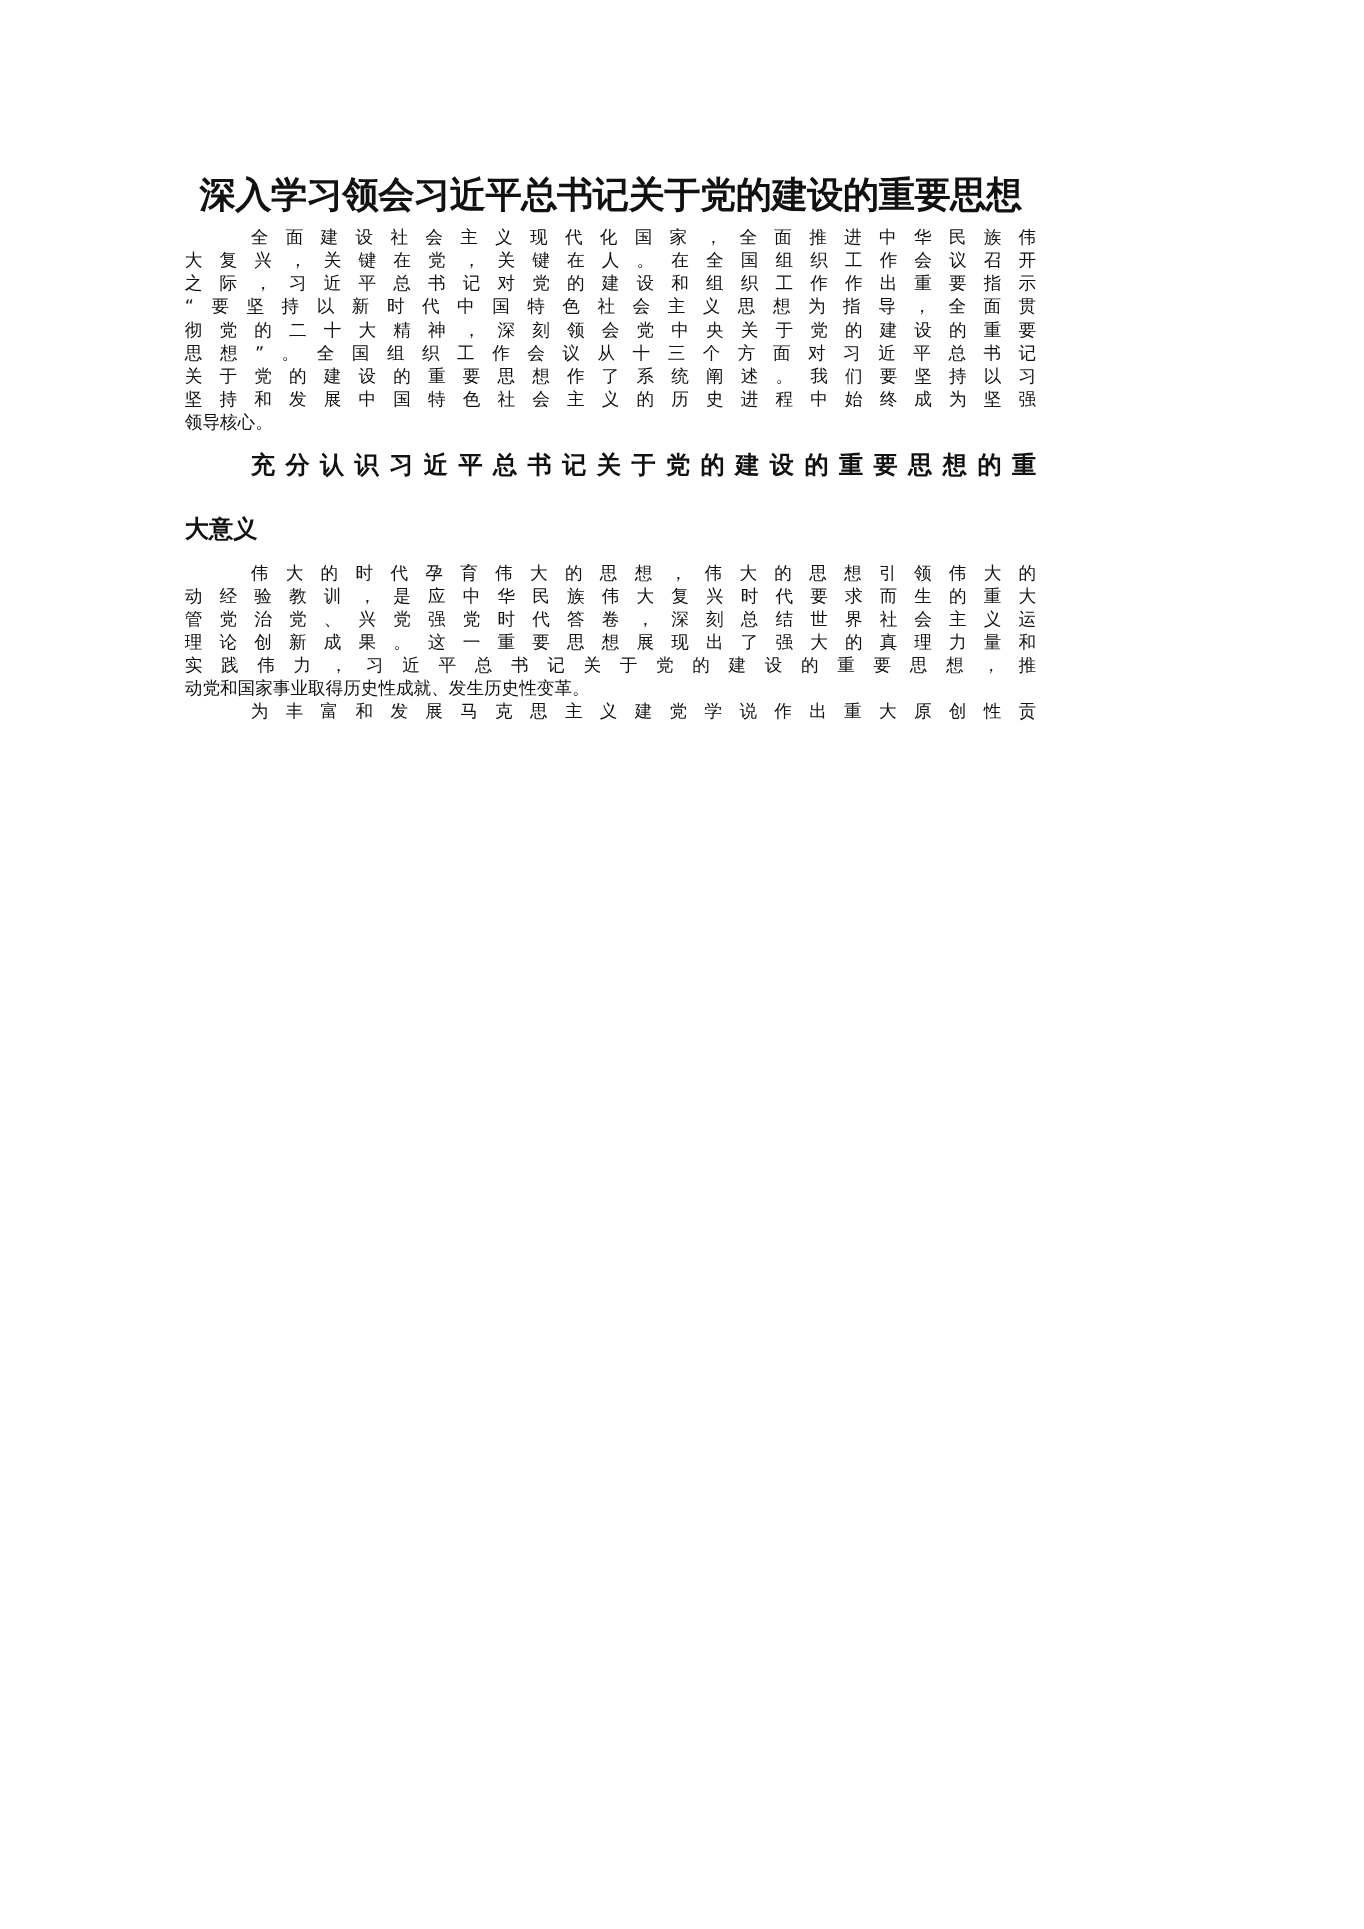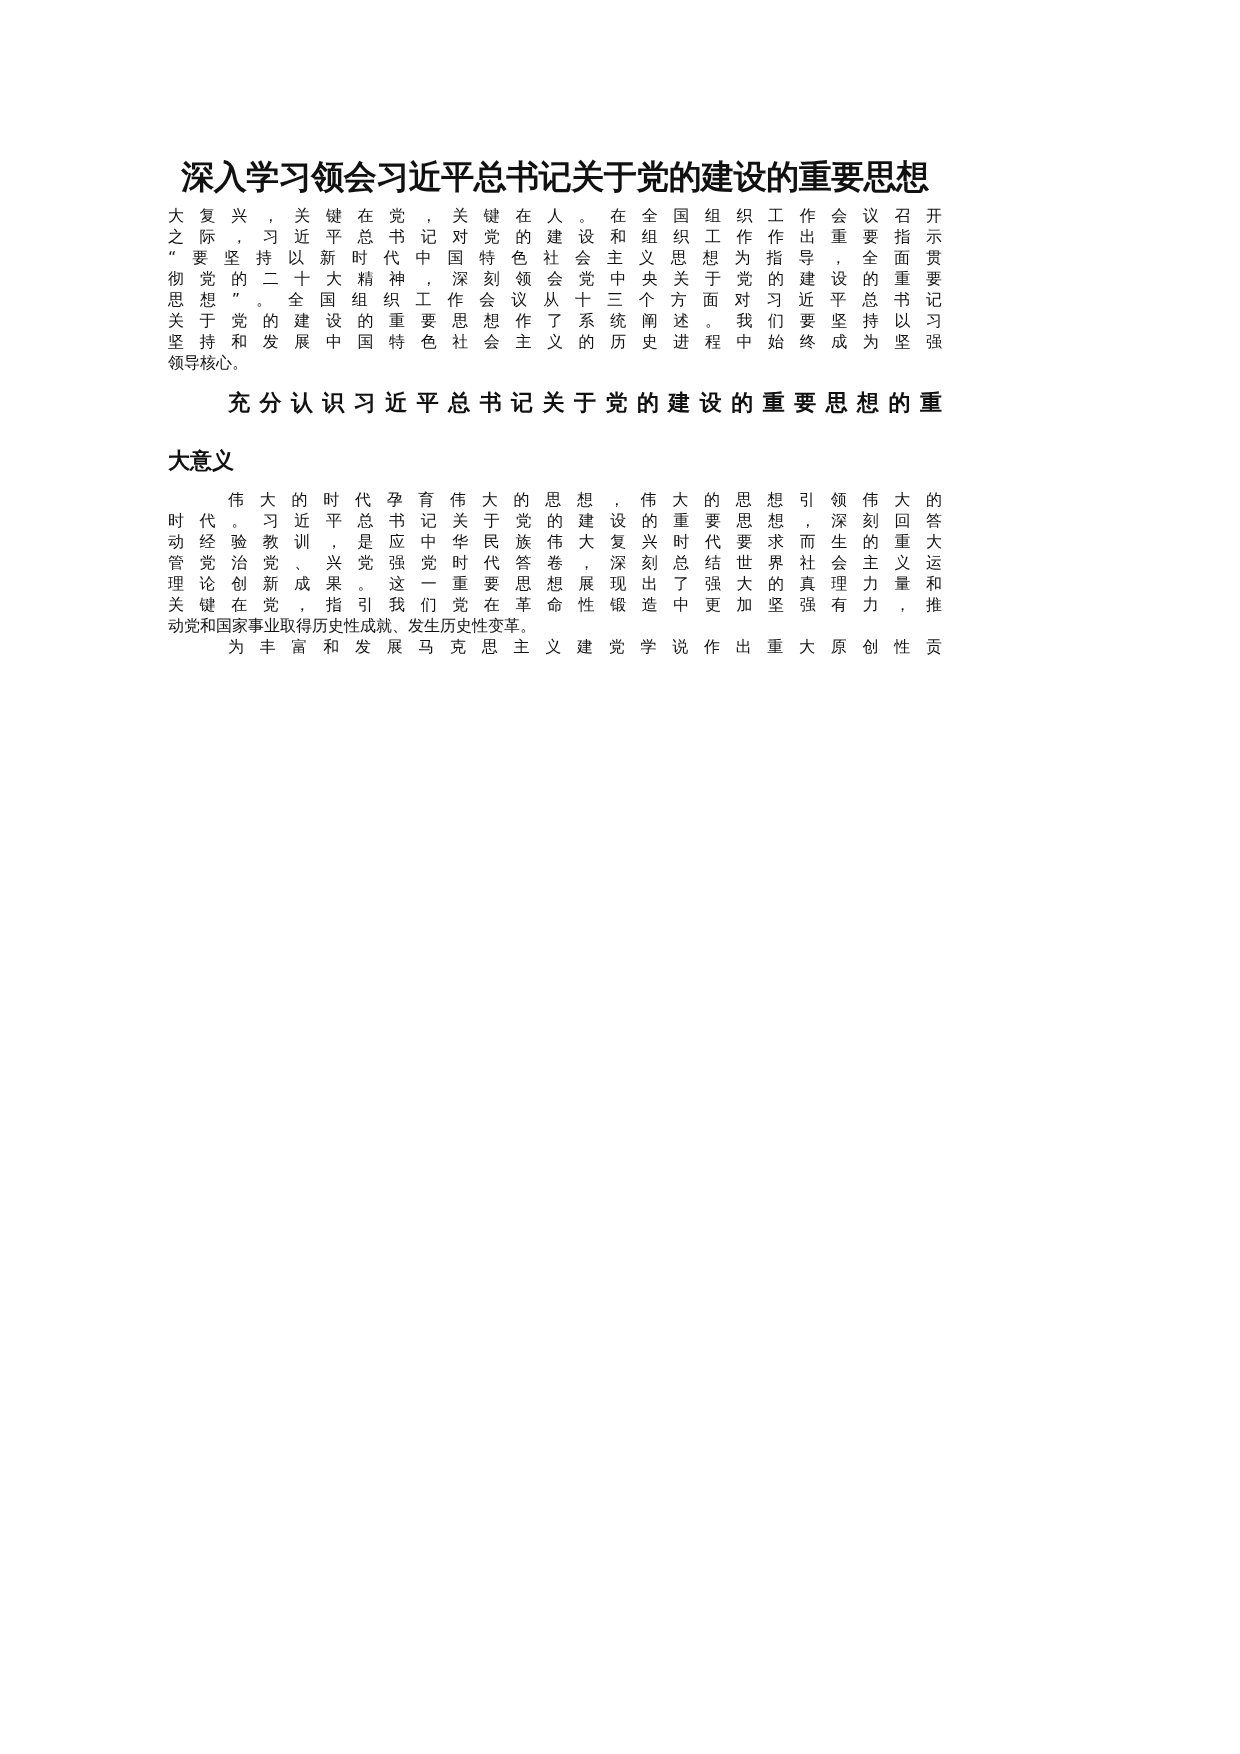--- a/index.html
+++ b/index.html
@@ -49,41 +49,41 @@
       margin: 0;
     }
   </style>
 </head>
 <body>
 
 <div class="page">
   <h1 class="doc-title">深入学习领会习近平总书记关于党的建设的重要思想</h1>
 
   <div class="para-block">
+    <span class="line first">全面建设社会主义现代化国家，全面推进中华民族伟</span>
     <span class="line">大复兴，关键在党，关键在人。在全国组织工作会议召开</span>
     <span class="line">之际，习近平总书记对党的建设和组织工作作出重要指示</span>
     <span class="line">“要坚持以新时代中国特色社会主义思想为指导，全面贯</span>
     <span class="line">彻党的二十大精神，深刻领会党中央关于党的建设的重要</span>
     <span class="line">思想”。全国组织工作会议从十三个方面对习近平总书记</span>
     <span class="line">关于党的建设的重要思想作了系统阐述。我们要坚持以习</span>
     <span class="line">坚持和发展中国特色社会主义的历史进程中始终成为坚强</span>
     <span class="line last">领导核心。</span>
   </div>
 
   <div class="section-heading">
     <span class="line first">充分认识习近平总书记关于党的建设的重要思想的重</span>
     <span class="line last">大意义</span>
   </div>
 
   <div class="para-block">
     <span class="line first">伟大的时代孕育伟大的思想，伟大的思想引领伟大的</span>
-    <span class="line">时代。习近平总书记关于党的建设的重要思想，深刻回答</span>
     <span class="line">动经验教训，是应中华民族伟大复兴时代要求而生的重大</span>
     <span class="line">管党治党、兴党强党时代答卷，深刻总结世界社会主义运</span>
     <span class="line">理论创新成果。这一重要思想展现出了强大的真理力量和</span>
-    <span class="line">关键在党，指引我们党在革命性锻造中更加坚强有力，推</span>
+    <span class="line">实践伟力，习近平总书记关于党的建设的重要思想，推</span>
     <span class="line last">动党和国家事业取得历史性成就、发生历史性变革。</span>
   </div>
 
   <div class="para-block">
     <span class="line first">为丰富和发展马克思主义建党学说作出重大原创性贡</span>
   </div>
 </div>
 
 </body></html>

